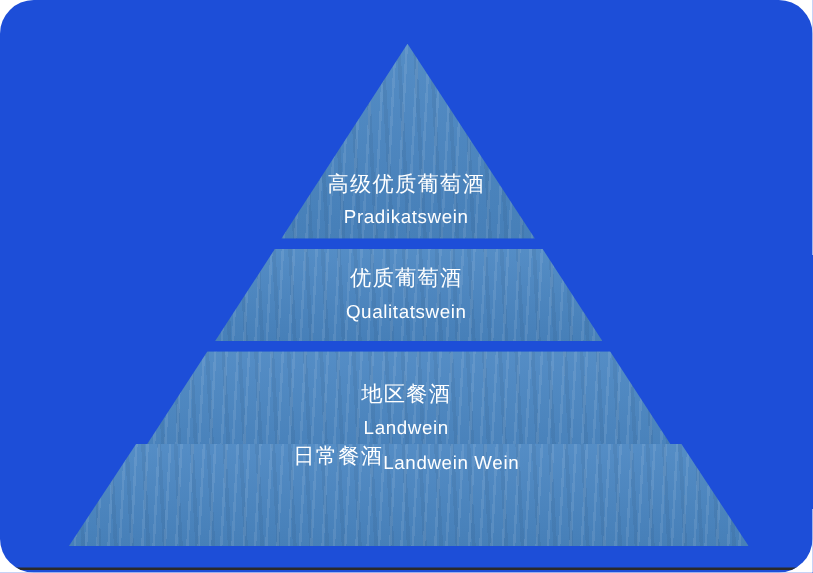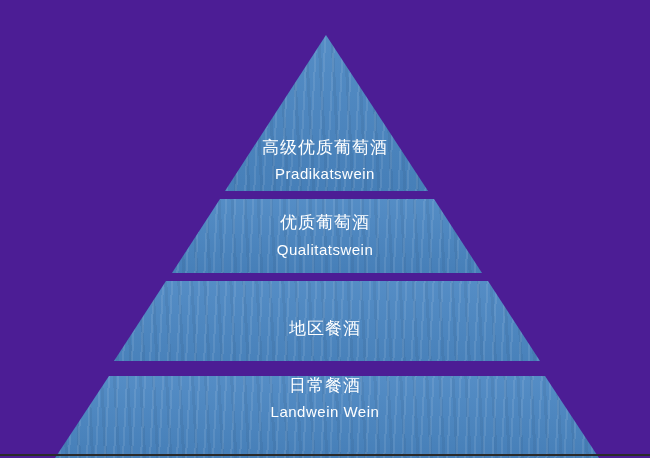--- a/index.html
+++ b/index.html
@@ -5,22 +5,23 @@
   html, body {
     margin: 0;
     padding: 0;
     background: #ffffff;
     font-family: "Liberation Sans", "DejaVu Sans", sans-serif;
   }
   .stage {
     position: relative;
     width: 650px;
     height: 458px;
-    background: #4c1d95;
+    background: #1d4ed8;
     overflow: hidden;
+    border-radius: 27px;
   }
   .tier {
     position: absolute;
     left: 0;
     width: 650px;
     background-color: var(--accent, #4a86c2);
     
     background-image:
       repeating-linear-gradient(93deg, rgba(255,255,255,0.09) 0 2px, rgba(255,255,255,0) 2px 9px),
       repeating-linear-gradient(87deg, rgba(0,0,0,0.05) 0 3px, rgba(0,0,0,0) 3px 13px),
@@ -37,23 +38,23 @@
     top: 199px; height: 74px;
     clip-path: polygon(220px 0px, 434px 0px, 482px 74px, 172px 74px);
     display: flex; flex-direction: column; justify-content: center;
   }
   .tier-3 {
     top: 281px; height: 96px;
     clip-path: polygon(166px 0px, 488px 0px, 540px 80px, 114px 80px);
     display: flex; flex-direction: column; justify-content: center;
   }
   .tier-4 {
-    top: 376px; height: 82px;
+    top: 355px; height: 82px;
     clip-path: polygon(109px 0px, 545px 0px, 599px 82px, 55px 82px);
-    display: flex; flex-direction: column; justify-content: flex-start;
+    display: flex; flex-direction: row; justify-content: center;
   }
   .tier-1 .labels {
     position: absolute;
     left: 0; right: 0; bottom: 8px;
   }
   .label-zh {
     font-size: 17px;
     font-weight: 500;
     letter-spacing: 1px;
     line-height: 1.2;
@@ -86,20 +87,21 @@
     </div>
   </div>
 
   <div class="tier tier-2">
     <div class="label-zh">优质葡萄酒</div>
     <div class="label-en">Qualitatswein</div>
   </div>
 
   <div class="tier tier-3">
     <div class="label-zh">地区餐酒</div>
+    <div class="label-en">Landwein</div>
   </div>
 
   <div class="tier tier-4">
     <div class="label-zh">日常餐酒</div>
     <div class="label-en">Landwein Wein</div>
   </div>
 
   <div class="bottom-border"></div>
 
 </div>

